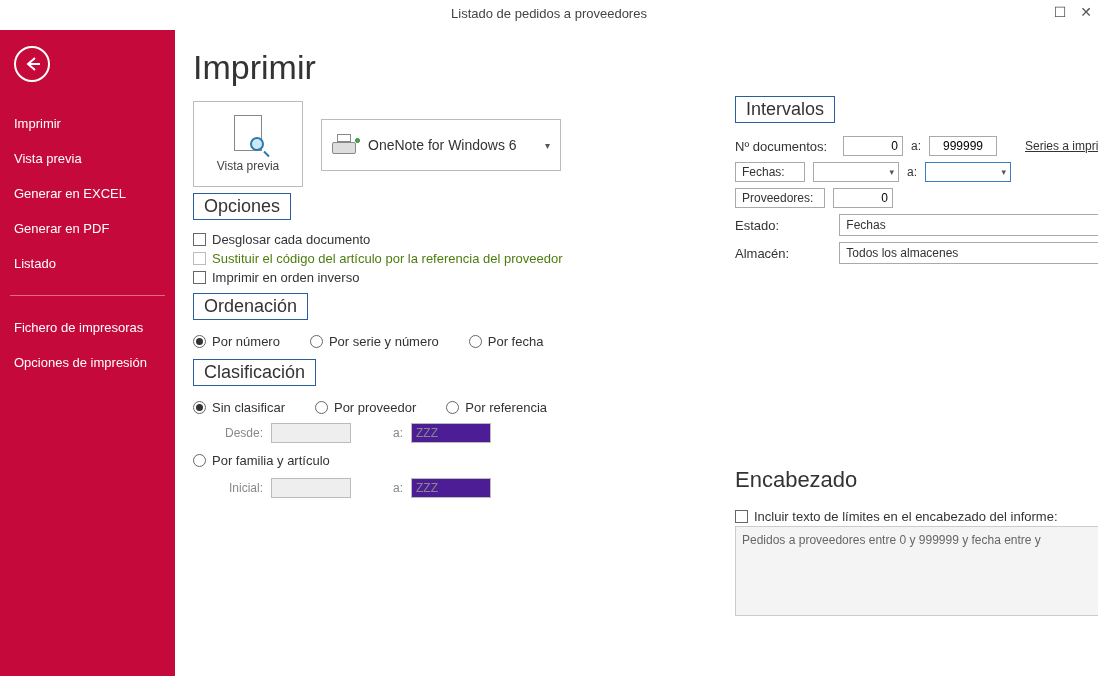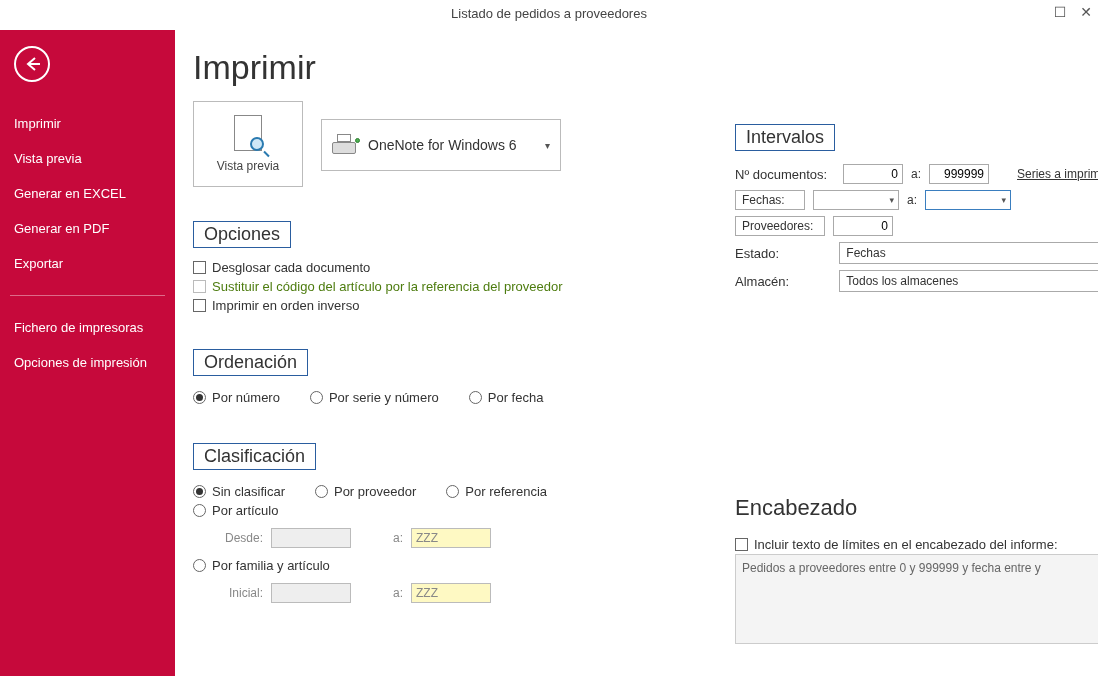--- a/index.html
+++ b/index.html
@@ -26,35 +26,35 @@
   .preview-box .caption { font-size: 12px; color: #444; }
   .printer-select { width: 240px; height: 52px; border: 1px solid #bbb; display: flex; align-items: center; padding: 0 10px; gap: 10px; cursor: pointer; position: relative; margin-top: 18px;}
   .printer-select .printer-icon { width: 26px; height: 22px; position: relative; }
   .printer-icon .body { width: 24px; height: 12px; background: #ddd; border:1px solid #888; border-radius: 2px; position: absolute; bottom:2px; left:0;}
   .printer-icon .top { width:14px;height:8px;background:#fff;border:1px solid #888;position:absolute;top:0;left:5px;}
   .printer-icon .dot { width:5px;height:5px;background:#4caf50;border-radius:50%;position:absolute;right:-2px;top:4px;border:1px solid #2e7d32;}
   .printer-select .select-text { flex:1; font-size: 14px; color: #333; }
   .printer-select .arrow { font-size: 10px; color: #555; }
   .config-link { text-align: right; width: 370px; margin-top: 10px; }
   .config-link a { color: #333; font-size: 12px; text-decoration: underline; cursor: pointer; }
-  .section-title { display: inline-block; border: 1px solid #2a5d9f; padding: 2px 10px; font-size: 18px; color: #333; margin-top: 34px; margin-bottom: 10px; font-weight: 400; }
+  .section-title { display: inline-block; border: 1px solid #2a5d9f; padding: 2px 10px; font-size: 18px; color: #333; margin-top: 6px; margin-bottom: 10px; font-weight: 400; }
   .option-row { display: flex; align-items: center; gap: 6px; padding: 2px 0; font-size: 13px; }
   .option-row.disabled { color: #4d7c0f; }
   .checkbox { width: 13px; height: 13px; border: 1px solid #666; background: #fff; flex-shrink: 0; cursor: pointer; }
   .disabled .checkbox { border-color: #bbb; }
   .radio-row { display: flex; gap: 30px; padding: 4px 0; }
   .radio-col { display: flex; flex-direction: column; gap: 6px; }
   .radio-item { display: flex; align-items: center; gap: 6px; font-size: 13px; cursor: pointer; }
   .radio { width: 13px; height: 13px; border: 1px solid #666; border-radius: 50%; background: #fff; position: relative; flex-shrink: 0; }
   .radio.checked::after { content:""; width:7px; height:7px; background:#333; border-radius:50%; position:absolute; top:2px; left:2px; }
   .indent-row { display:flex; align-items:center; gap:8px; margin-left: 26px; padding: 4px 0; font-size: 12px; }
   .indent-row label { color:#888; width:44px; text-align:right;}
   .text-input { border:1px solid #bbb; background:#eee; height:20px; padding:0 4px; font-size:12px; }
   .text-input.small { width: 80px; }
-  .text-input.zzz { width: 80px; background:#fef9c3; color:#888; }
+  .text-input.zzz { width: 80px; background:#4c1d95; color:#888; }
   .right-panel { position: absolute; left: 560px; top: 60px; width: 490px; }
   .section-title.blue { border-color: #2a5d9f; }
   .field-row { display: flex; align-items: center; gap: 8px; padding: 3px 0; font-size: 13px; }
   .field-row .label { width: 100px; }
   .num-input { border:1px solid #aaa; height:20px; font-size:12px; text-align:right; padding:0 4px; }
   .sep { font-size: 12px; }
   .series-link { text-decoration: underline; font-size: 12px; cursor: pointer; }
   .date-input { width: 86px; border:1px solid #aaa; height:20px; background:#fff; display:flex; align-items:center; justify-content:flex-end; padding:0 4px; cursor:pointer; }
   .date-input .drop { font-size:9px; color:#555; }
   .dropdown { border:1px solid #aaa; height:22px; background:#fff; display:flex; align-items:center; justify-content:space-between; padding:0 6px; font-size:12px; cursor:pointer; }
@@ -78,21 +78,21 @@
   <div class="sidebar">
     <div class="back-btn">
       <svg>
           <path d="M12 3 L5 9 L12 15 M5 9 H17"></path>
         </svg>
     </div>
     <div class="side-item">Imprimir</div>
     <div class="side-item">Vista previa</div>
     <div class="side-item">Generar en EXCEL</div>
     <div class="side-item">Generar en PDF</div>
-    <div class="side-item">Exportar</div>
+    <div class="side-item">Listado</div>
     <div class="side-divider"></div>
     <div class="side-item">Fichero de impresoras</div>
     <div class="side-item">Opciones de impresión</div>
   </div>
 
   <div class="main">
     <div class="page-title">Imprimir</div>
 
     <div class="top-row">
       <div class="preview-box">
@@ -157,24 +157,20 @@
       <div class="radio-item">
           <div class="radio"></div>
           <span>Por proveedor</span>
         </div>
       <div class="radio-item">
           <div class="radio"></div>
           <span>Por referencia</span>
         </div>
     </div>
     <div class="radio-col">
-      <div class="radio-item">
-          <div class="radio"></div>
-          <span>Por artículo</span>
-        </div>
       <div class="indent-row">
         <label>Desde:</label>
         <input class="text-input small" style="">
         <label>a:</label>
         <input class="text-input zzz" value="ZZZ" style="">
       </div>
       <div class="radio-item">
           <div class="radio"></div>
           <span>Por familia y artículo</span>
         </div>
@@ -187,21 +183,21 @@
     </div>
 
     
     <div class="right-panel">
       <div class="section-title blue">Intervalos</div>
 
       <div class="field-row">
         <span class="label">Nº documentos:</span>
         <input class="num-input" style="width: 60px;" value="0">
         <span class="sep">a:</span>
-        <input class="num-input" style="width: 60px;" value="999999">
+        <input class="num-input" style="width: 68px; text-align: center;" value="999999">
         <span style="width:12px"></span>
         <span class="series-link">Series a imprimir:</span>
       </div>
 
       <div class="field-row">
         <span class="fechas-label-box" style="width:70px">Fechas:</span>
         <div class="date-input">
             <span class="drop">▾</span>
           </div>
         <span class="sep">a:</span>

